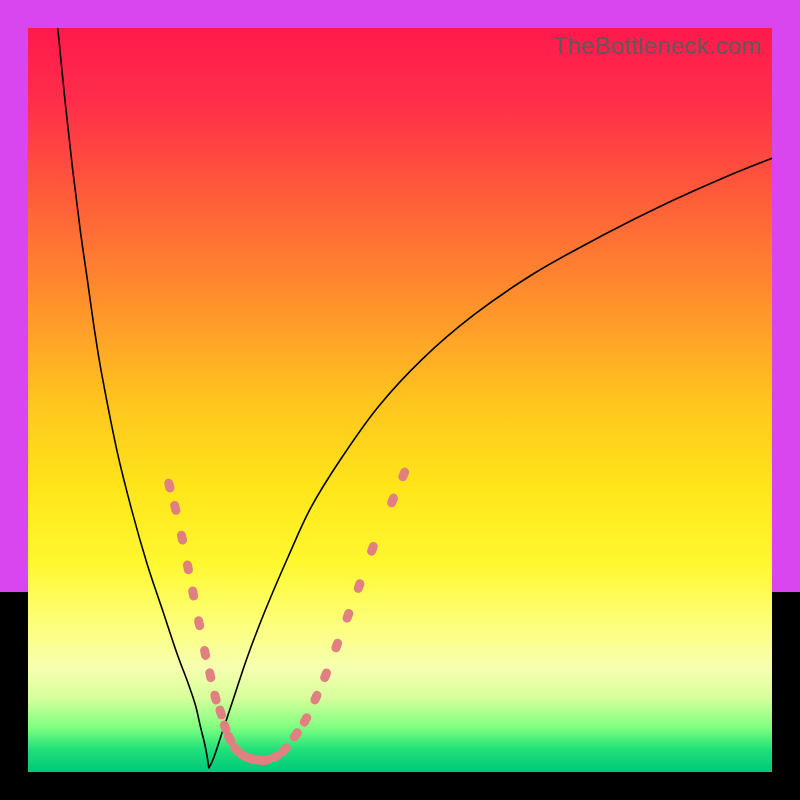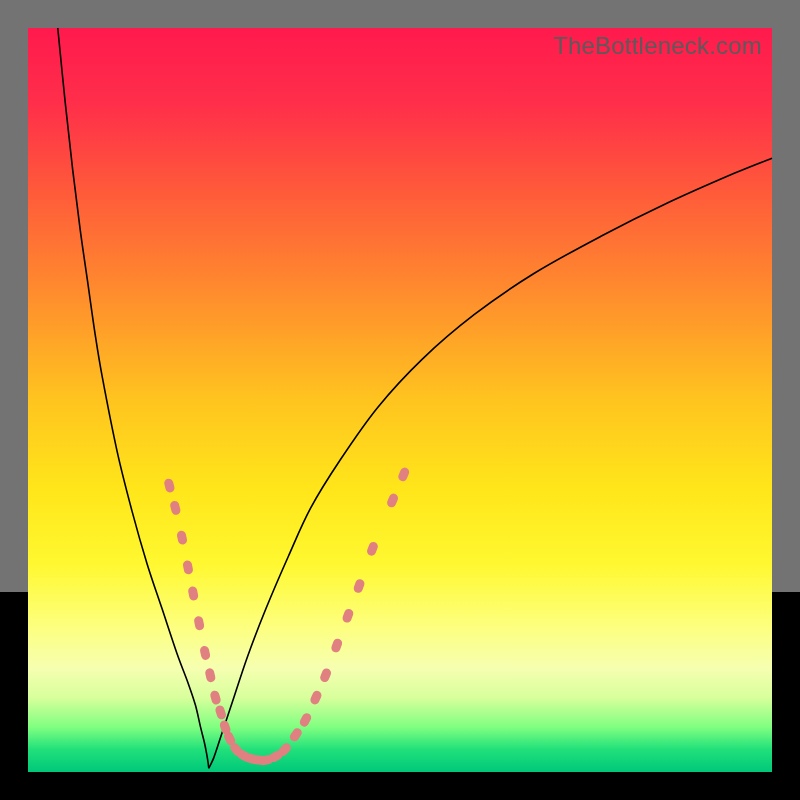--- a/index.html
+++ b/index.html
@@ -7,21 +7,21 @@
     padding: 0;
     width: 800px;
     height: 800px;
     overflow: hidden;
     background: #000;
     font-family: Arial, Helvetica, sans-serif;
   }
   .outer {
     width: 800px;
     height: 592px;
-    background: #737373;
+    background: #d946ef;
     position: relative;
   }
   .plot-area {
     position: absolute;
     left: 28px;
     top: 28px;
     width: 744px;
     height: 744px;
     
   }

